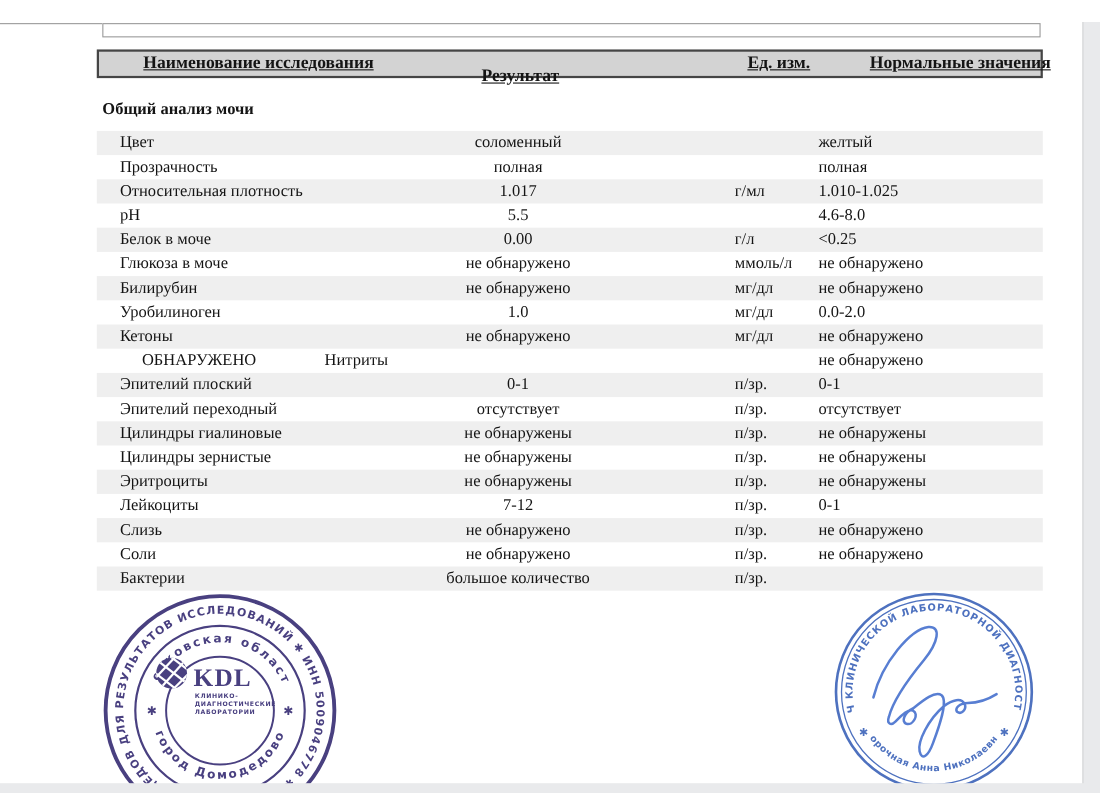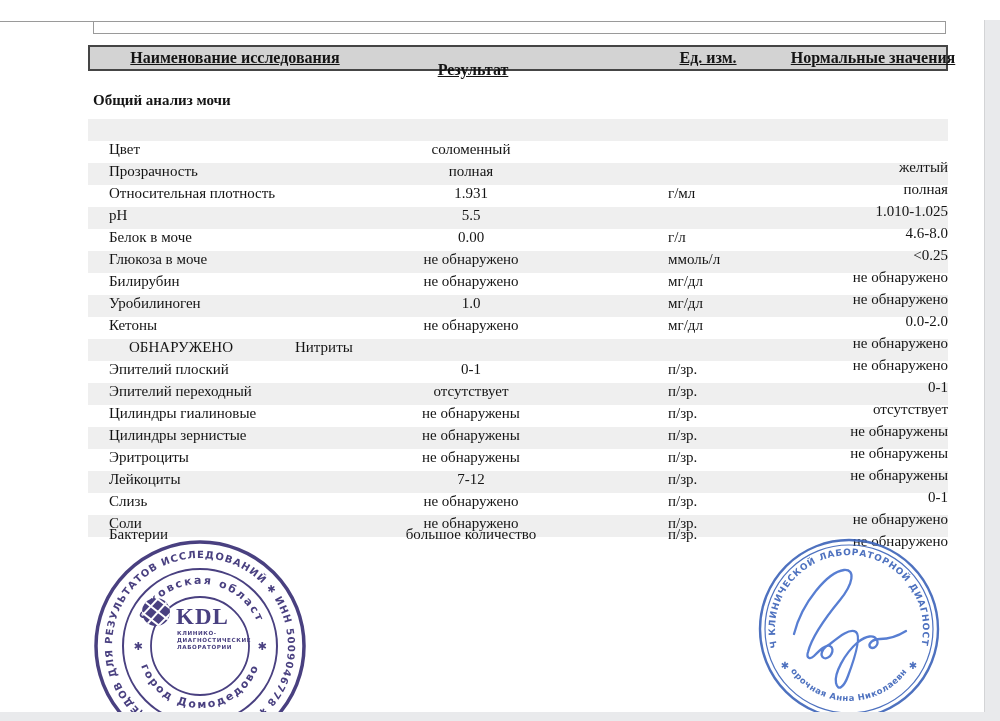--- a/index.html
+++ b/index.html
@@ -22,21 +22,21 @@
   
   .section-title{position:absolute;left:93px;top:92px;font-weight:bold;font-size:15px;}
   
   .tbody{position:absolute;left:88px;top:119px;width:860px;}
   .trow{display:grid;grid-template-columns:186px 394px 76px 204px;height:22px;align-items:center;font-size:15px;line-height:22px;}
   .trow.shaded{background:#efefef;}
   .cell{white-space:nowrap;overflow:visible;}
   .cell.name{padding-left:21px;text-align:left;}
   .cell.result{text-align:center;font-weight:normal;}
   .cell.units{}
-  .cell.normal{text-align:right;margin-top:37px;}
+  .cell.normal{text-align:left;}
   
   .stamp{position:absolute;z-index:1;opacity:0.92;}
   .stamp-kdl{left:92px;top:538px;}
   .stamp-doc{left:756px;top:536px;}
   svg text{font-family:"DejaVu Sans","Liberation Sans",sans-serif;}
 </style>
 </head>
 <body>
 
 <div class="top-line"></div>
@@ -59,21 +59,21 @@
       <div class="cell normal">желтый</div>
     </div>
     <div class="trow">
       <div class="cell name">Прозрачность</div>
       <div class="cell result">полная</div>
       <div class="cell units"></div>
       <div class="cell normal">полная</div>
     </div>
     <div class="trow shaded">
       <div class="cell name">Относительная плотность</div>
-      <div class="cell result">1.931</div>
+      <div class="cell result">1.017</div>
       <div class="cell units">г/мл</div>
       <div class="cell normal">1.010-1.025</div>
     </div>
     <div class="trow">
       <div class="cell name">pH</div>
       <div class="cell result">5.5</div>
       <div class="cell units"></div>
       <div class="cell normal">4.6-8.0</div>
     </div>
     <div class="trow shaded">

